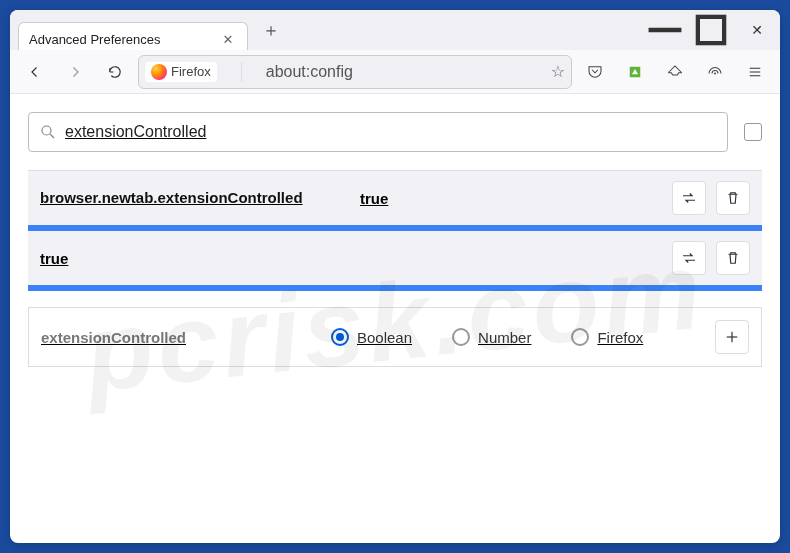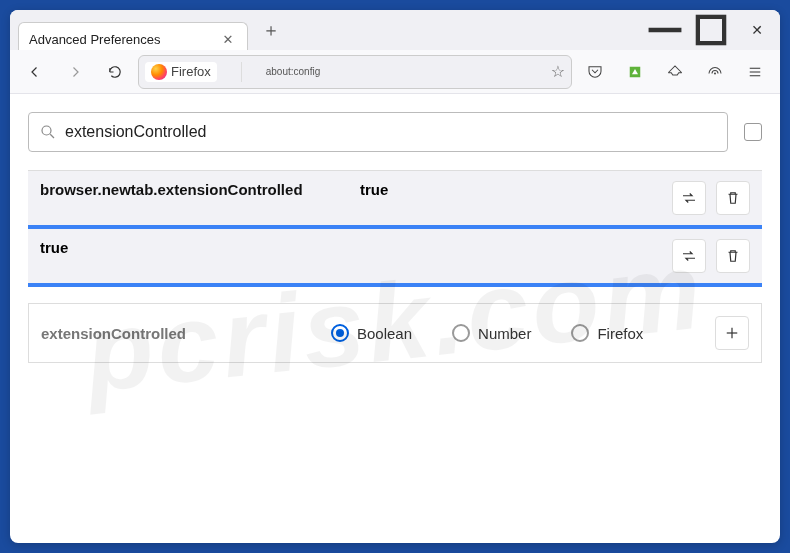--- a/index.html
+++ b/index.html
@@ -84,26 +84,27 @@
   .ff-badge {
     display:flex; align-items:center; gap:4px;
     background: #fff; border-radius:4px; padding: 2px 6px;
     font-size: 13px; color:#444;
   }
   .ff-icon {
     width:16px; height:16px; border-radius:50%;
     background: radial-gradient(circle at 30% 30%, #ffd24a, #ff8a00 40%, #ff3d6a 70%, #b032a0 100%);
   }
   .url-sep { width:1px; height:20px; background:#ddd; }
-  .url-text { flex:1; font-size:10px; color:#555; }
+  .url-text { flex:1; font-size:16px; color:#555; }
   .star { color:#666; }
   .content {
     flex:1; padding: 18px 18px 0 18px;
     display:flex; flex-direction:column;
     font-size: 15px;
+    text-decoration: underline;
   }
   .filterbar {
     display:flex; align-items:center; gap: 16px;
     margin-bottom: 18px;
   }
   .searchbox {
     flex:1;
     display:flex; align-items:center;
     border: 1px solid #bbb;
     border-radius: 4px;
@@ -116,23 +117,23 @@
     font-size: 16px; color:#222;
   }
   .checkline { display:flex; align-items:center; gap:8px; color:#333; font-size:15px; }
   .checkbox {
     width:18px; height:18px; border:1px solid #999; border-radius:3px; background:#fff;
   }
   .pref-list {
     border-top: 1px solid #ddd;
   }
   .pref-row {
-    display:flex; align-items:flex-start;
+    display:flex; align-items:center;
     padding: 10px 12px;
-    border-bottom: 4px solid #3b82f6;
+    border-bottom: 6px solid #3b82f6;
     gap: 10px;
   }
   .pref-row.modified { background:#f2f2f6; }
   .pref-name { width: 310px; font-weight:700; color:#111; word-break:break-word; line-height:1.25; }
   .pref-value { flex:1; font-weight:700; color:#000000; }
   .icon-btn {
     width: 34px; height: 34px;
     display:flex; align-items:center; justify-content:center;
     background:#fff; border:1px solid #ddd; border-radius:4px;
   }

